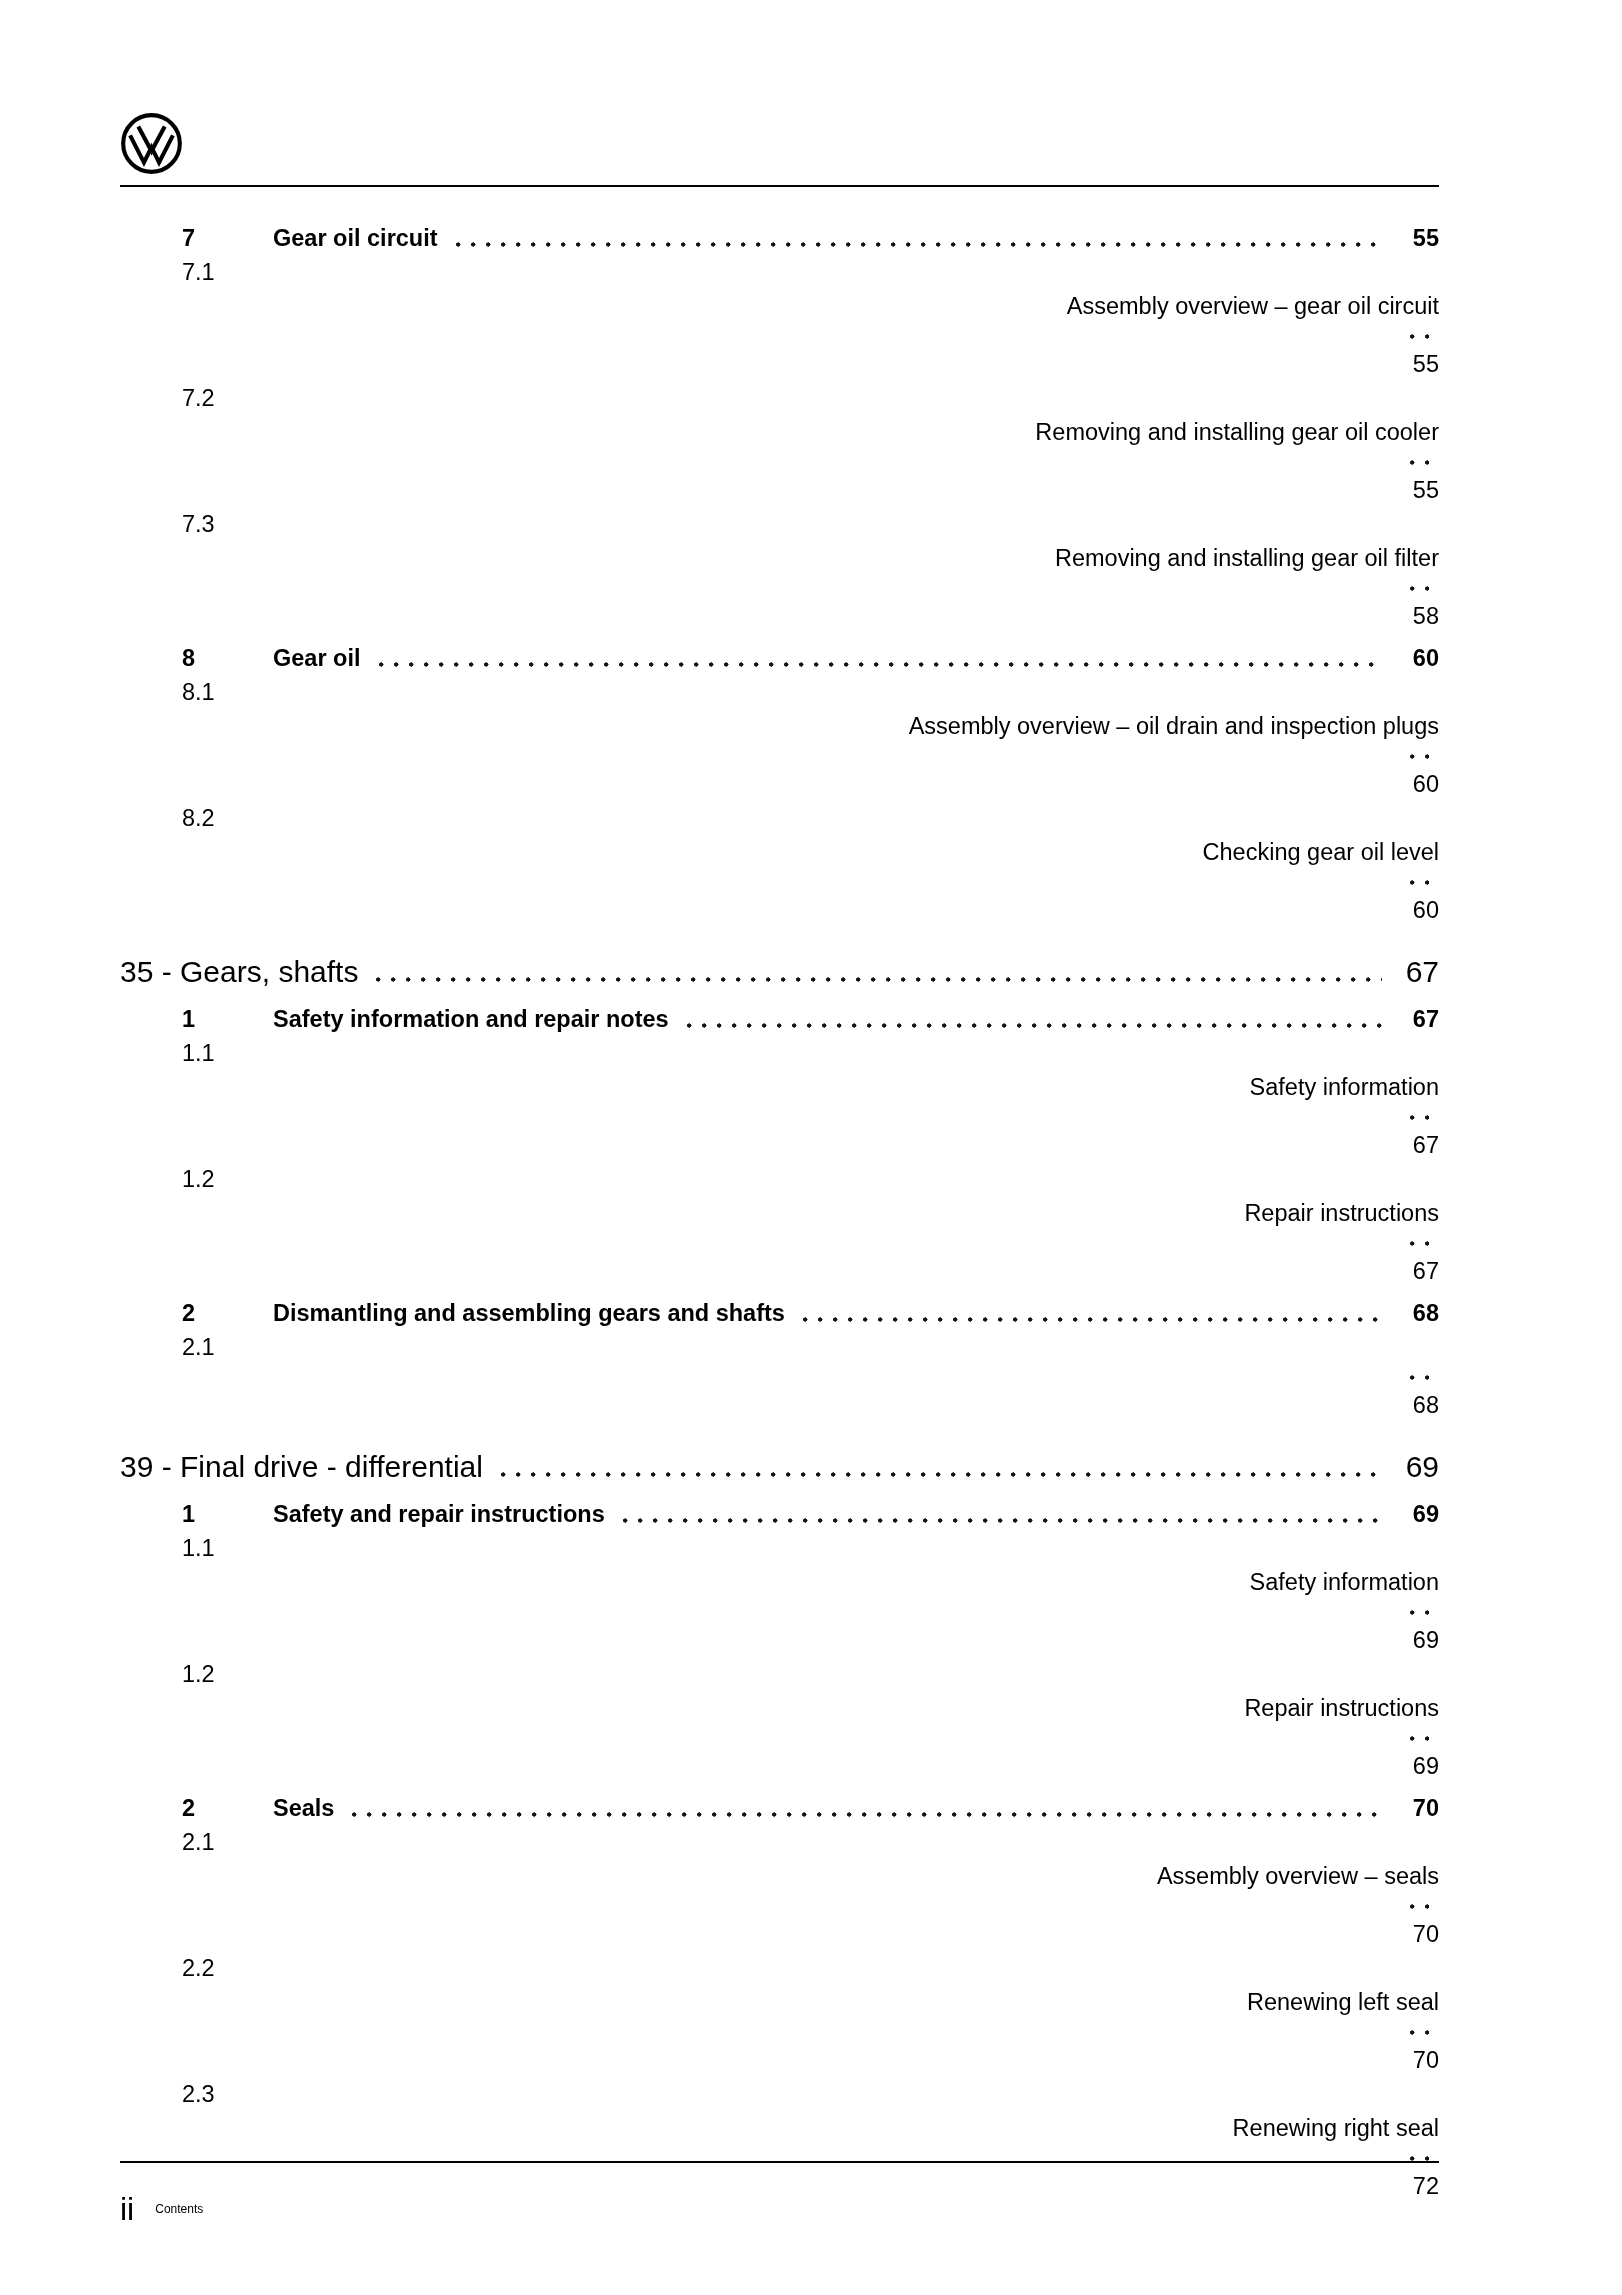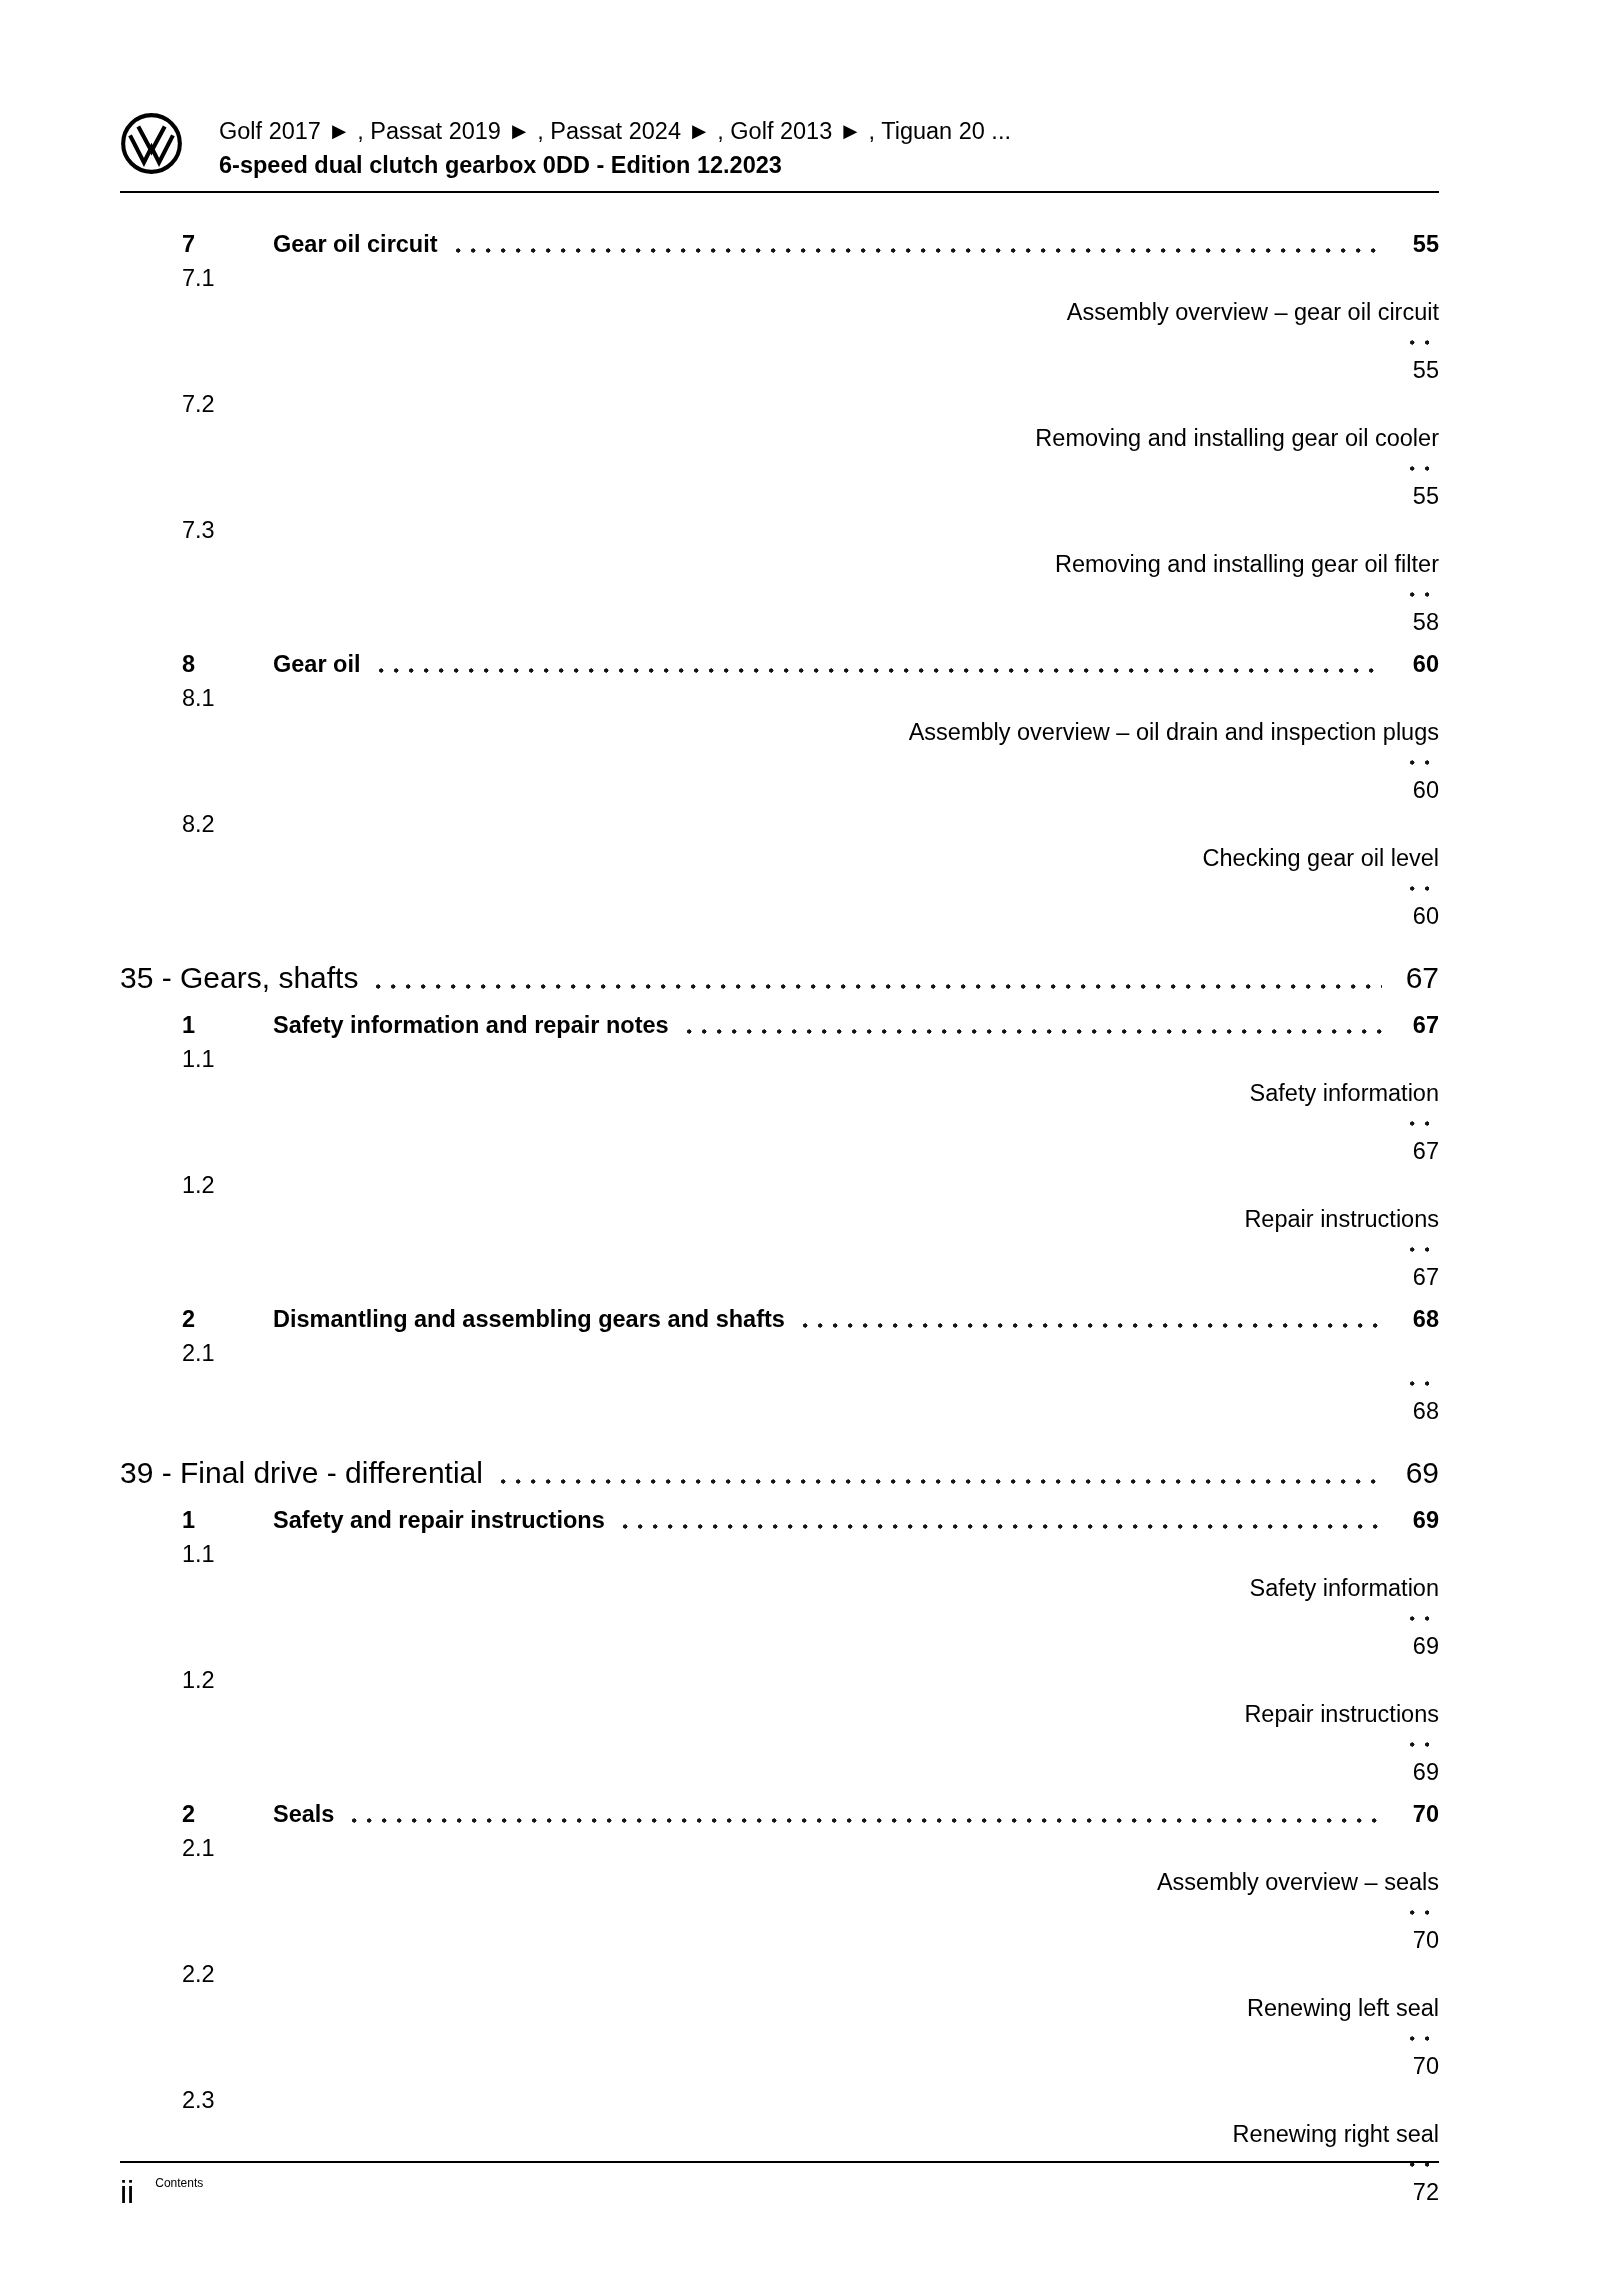--- a/index.html
+++ b/index.html
@@ -68,41 +68,37 @@
   
   .footer {
     position: absolute;
     left: 120px;
     right: 184px;
     top: 2161px;
     border-top: 2.4px solid #000;
   }
   .footer-inner {
     display: flex;
-    align-items: flex-start;
+    align-items: center;
     gap: 21px;
-    padding-top: 13px;
+    padding-top: 30px;
   }
   .footer-page { font-size: 32px; line-height: 1; font-weight: 400; }
   .footer-label { font-size: 12px; font-weight: 400; }
 </style>
 </head>
 <body>
 
 <header>
   <div class="header-inner">
     <svg class="vw-logo" viewBox="0 0 100 100" aria-hidden="true">
       <circle cx="50" cy="50" r="45" fill="none" stroke="#000" stroke-width="6.5"></circle>
       <path d="M29 23 L50 62 L71 23" fill="none" stroke="#000" stroke-width="6.5" stroke-linecap="butt" stroke-linejoin="miter"></path>
       <path d="M16 37 L38 80 L50 56 L62 80 L84 37" fill="none" stroke="#000" stroke-width="6.5" stroke-linecap="butt" stroke-linejoin="miter"></path>
     </svg>
-    <div class="header-text">
-      <div class="header-line1">Golf 2017 ► , Passat 2019 ► , Passat 2024 ► , Golf 2013 ► , Tiguan 20 ...</div>
-      <div class="header-line2">6-speed dual clutch gearbox 0DD - Edition 12.2023</div>
-    </div>
   </div>
   <div class="header-rule"></div>
 </header>
 
 <main class="toc" id="toc">
     <div class="row section">
     <span class="num">7</span>
     <span class="title">Gear oil circuit</span>
     <span class="leader"></span>
     <span class="page">55</span>

